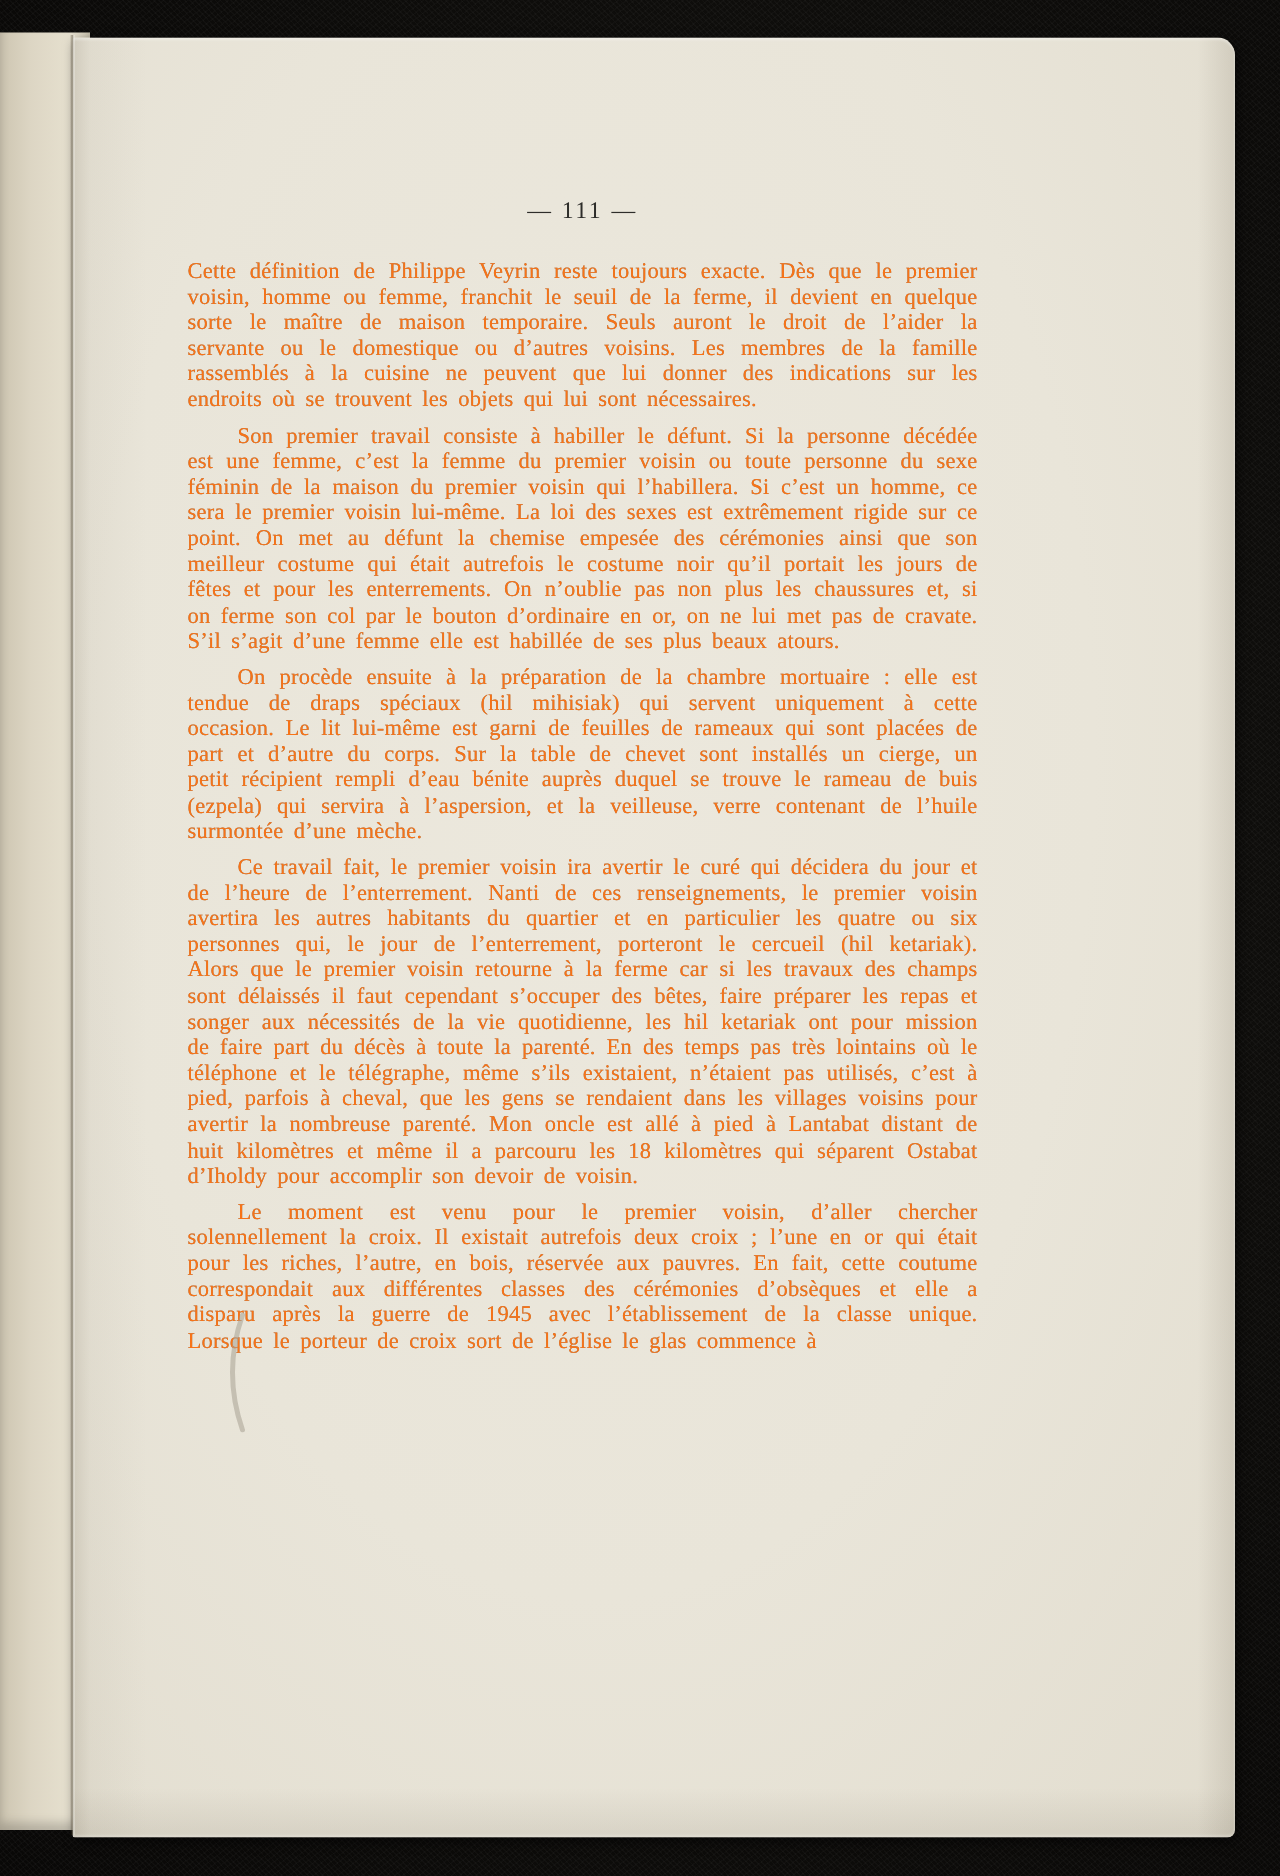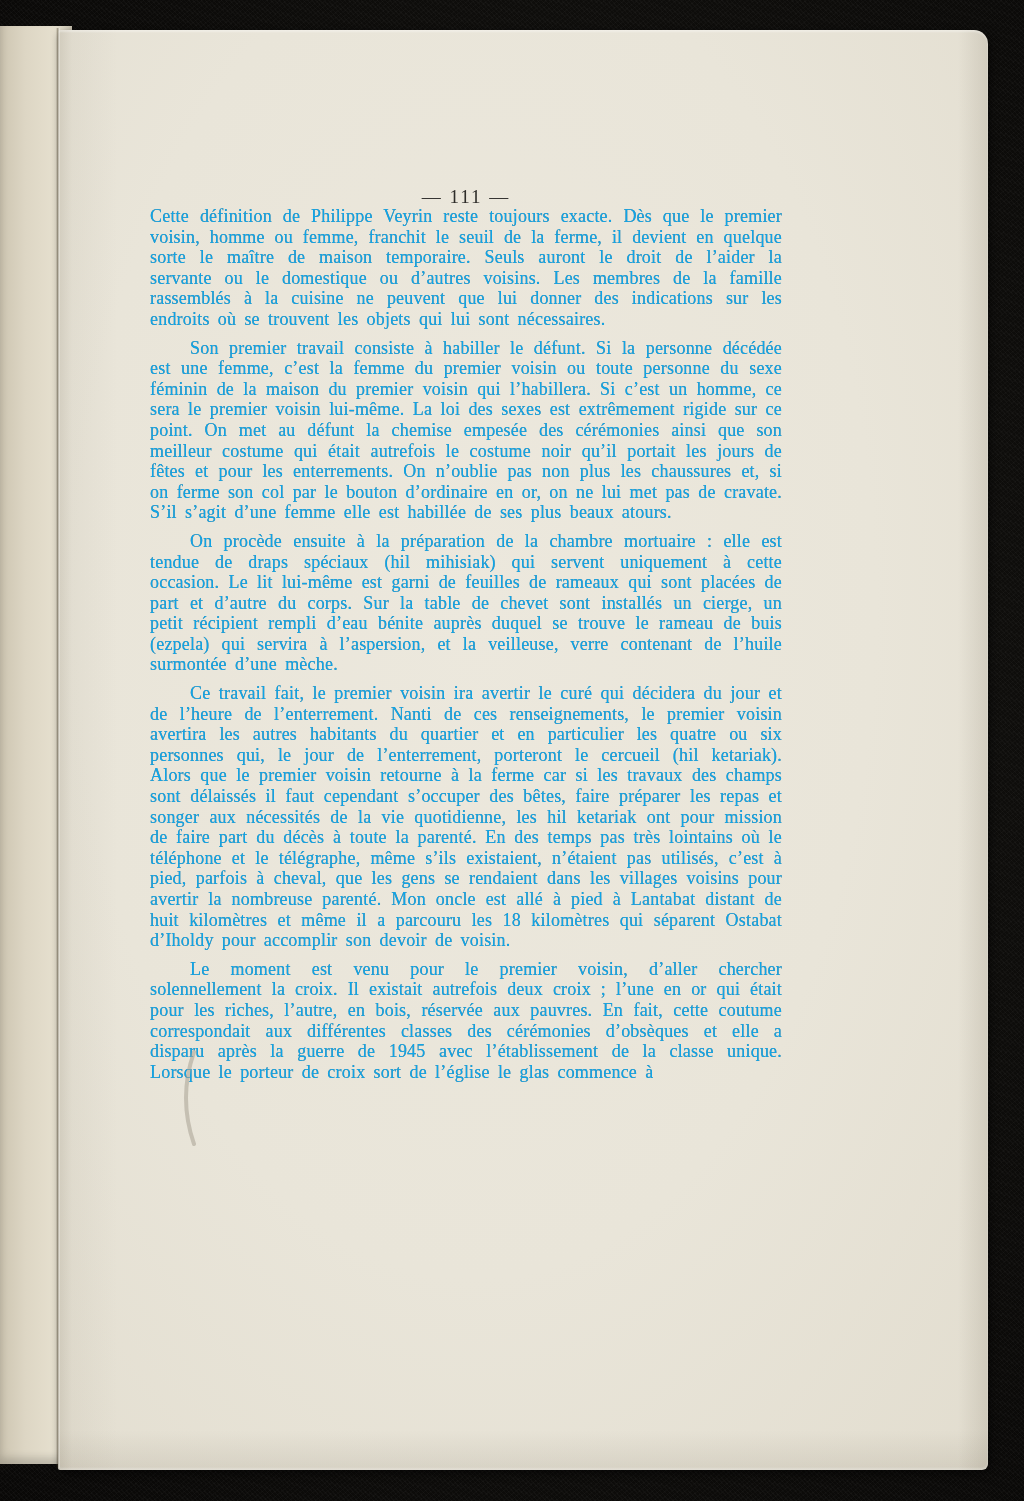--- a/index.html
+++ b/index.html
@@ -39,25 +39,24 @@
   
   .crease{
     position:absolute;left:56px;top:28px;width:4px;height:1440px;
     background:linear-gradient(90deg, rgba(0,0,0,0) 0%, rgba(70,60,40,0.45) 45%, rgba(255,255,250,0.5) 80%, rgba(0,0,0,0) 100%);
   }
   .page-number{
     position:absolute;left:150px;top:158px;width:632px;
     text-align:center;
     font-size:19px;letter-spacing:2px;
     color:#2e2d2a;
-    margin-top:28px;
   }
   .text-block{
     position:absolute;left:150px;top:206px;width:632px;
-    color:#0ea5e9;
+    color:#f97316;
     font-size:18px;line-height:20.6px;
     text-align:justify;
     letter-spacing:0.2px;word-spacing:3.5px;
     text-shadow:0 0 0.5px rgba(40,38,34,0.55);
   }
   .text-block p{margin:0 0 8px 0;text-indent:40px;}
   .text-block p.no-indent{text-indent:0;}
   .text-block .it{}
   
   .pencil-mark{

